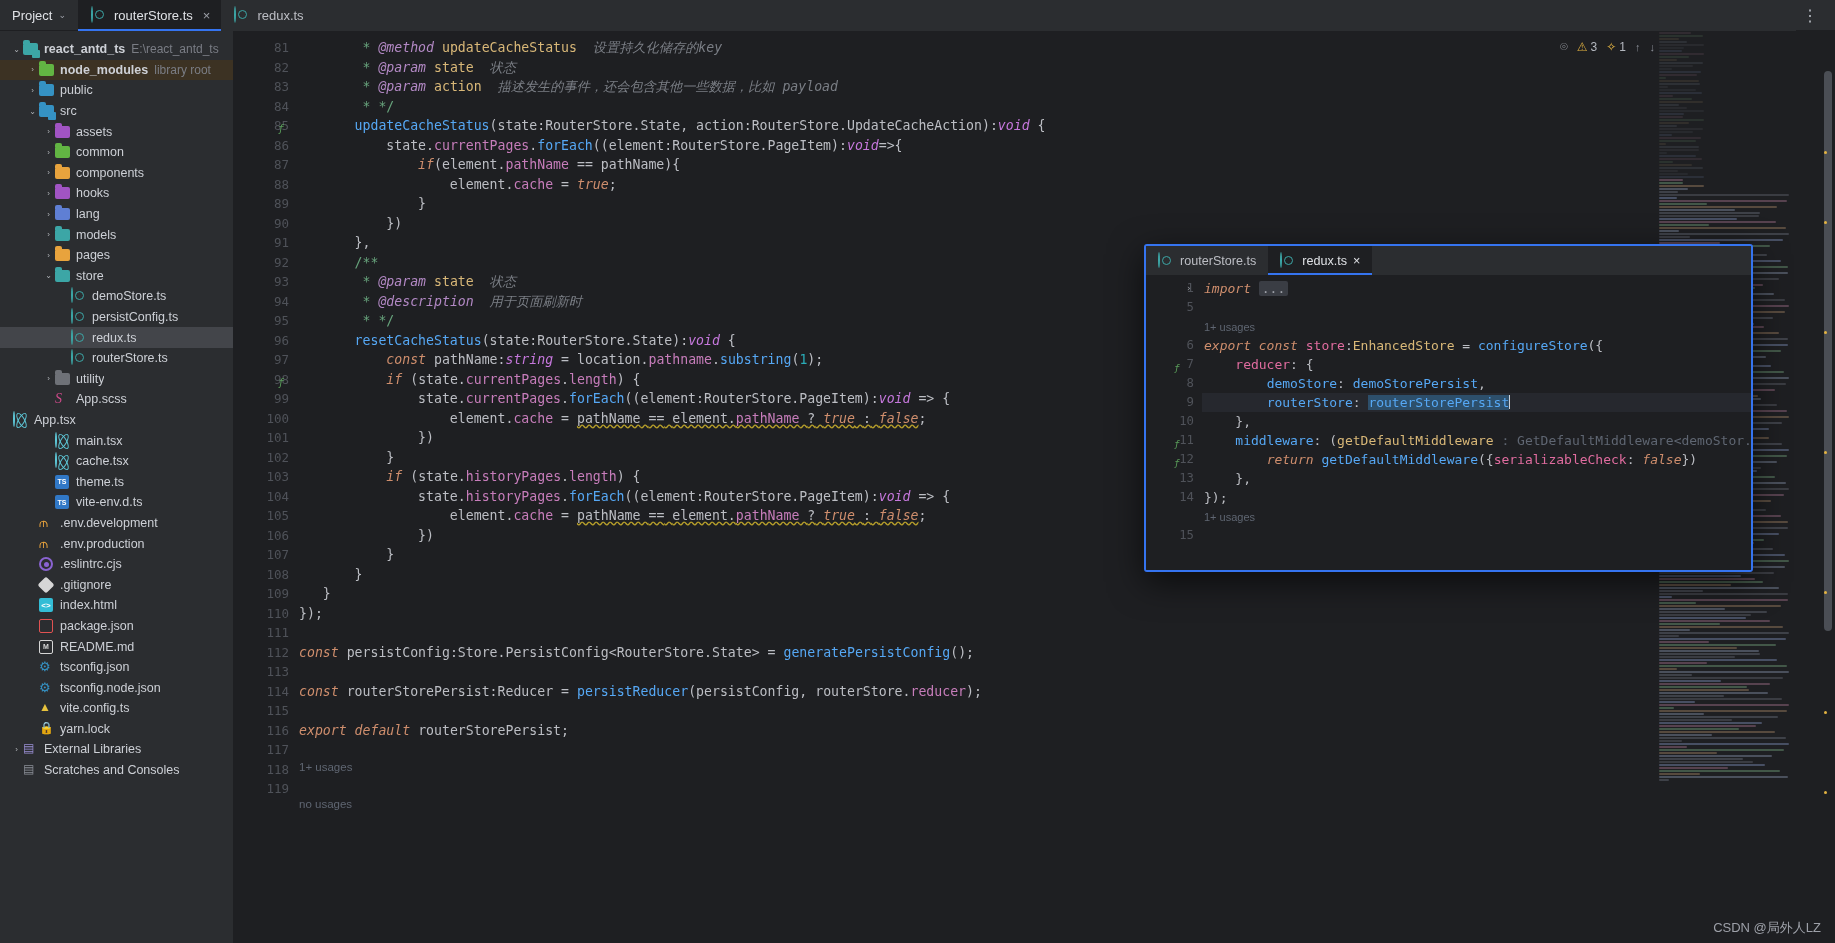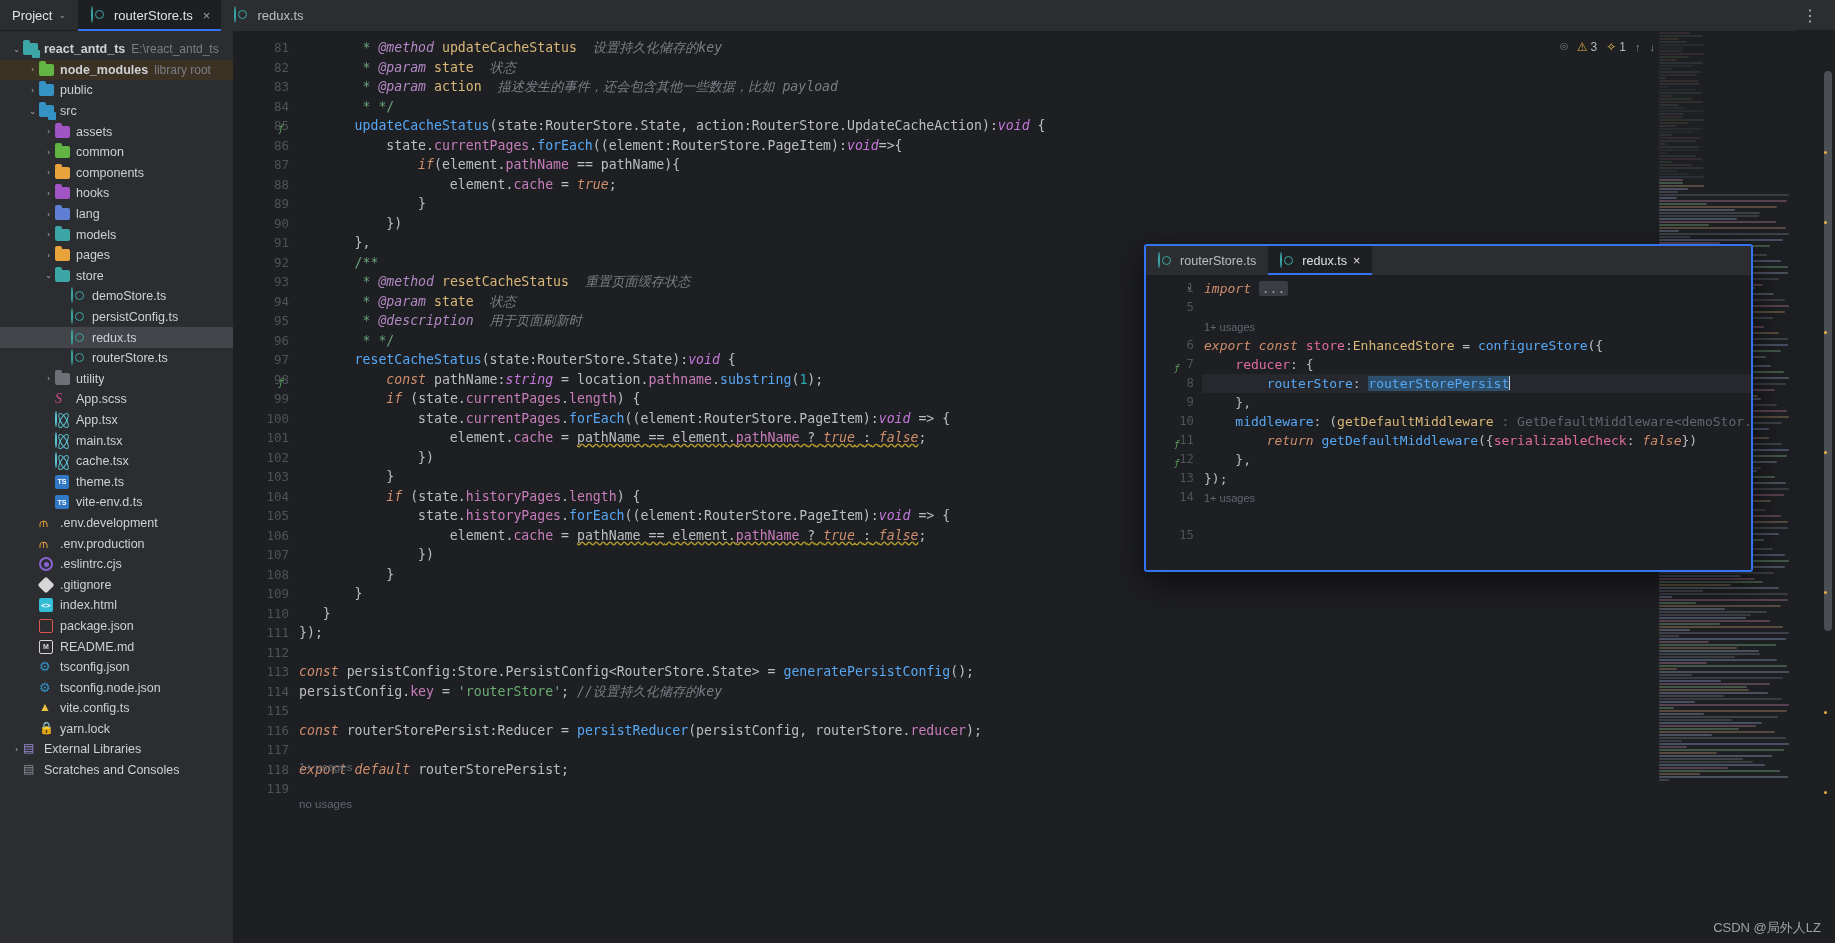--- a/index.html
+++ b/index.html
@@ -338,21 +338,21 @@
           <span class="ficon">
             <span class="fold" style="background:#6e7177;display:block;"></span>
           </span>
           <span class="lbl">utility</span>
         </div>
         <div class="row" style="padding-left: 42px;">
           <span class="arrow none">›</span>
           <span class="ficon"><span style="color:#cf4a8b;font-size:14px;font-style:italic;font-family:'Liberation Serif',serif;">S</span></span>
           <span class="lbl">App.scss</span>
         </div>
-        <div class="row" style="padding-left: 42px;">
+        <div class="row" style="">
           <span class="arrow none">›</span>
           <span class="ficon"><span class="react"></span></span>
           <span class="lbl">App.tsx</span>
         </div>
         <div class="row" style="padding-left: 42px;">
           <span class="arrow none">›</span>
           <span class="ficon"><span class="react"></span></span>
           <span class="lbl">main.tsx</span>
         </div>
         <div class="row" style="padding-left: 42px;">
@@ -499,42 +499,40 @@
           <div class="cl">        <span class="doc">* </span><span class="tag">@param </span><span class="gold">action</span><span class="cmt">  描述发生的事件，还会包含其他一些数据，比如 payload</span></div>
           <div class="cl">        <span class="doc">* */</span></div>
           <div class="cl">       <span class="fn">updateCacheStatus</span><span class="pun">(</span><span class="id">state</span><span class="pun">:</span><span class="id">RouterStore</span><span class="pun">.</span><span class="id">State</span><span class="pun">, </span><span class="id">action</span><span class="pun">:</span><span class="id">RouterStore</span><span class="pun">.</span><span class="id">UpdateCacheAction</span><span class="pun">):</span><span class="viol">void</span><span class="pun"> {</span></div>
           <div class="cl">           <span class="id">state</span><span class="pun">.</span><span class="fld">currentPages</span><span class="pun">.</span><span class="fn">forEach</span><span class="pun">((</span><span class="id">element</span><span class="pun">:</span><span class="id">RouterStore</span><span class="pun">.</span><span class="id">PageItem</span><span class="pun">):</span><span class="viol">void</span><span class="pun">=&gt;{</span></div>
           <div class="cl">               <span class="kw">if</span><span class="pun">(</span><span class="id">element</span><span class="pun">.</span><span class="fld">pathName</span> <span class="pun">==</span> <span class="id">pathName</span><span class="pun">){</span></div>
           <div class="cl">                   <span class="id">element</span><span class="pun">.</span><span class="fld">cache</span> <span class="pun">=</span> <span class="lit">true</span><span class="pun">;</span></div>
           <div class="cl">               <span class="pun">}</span></div>
           <div class="cl">           <span class="pun">})</span></div>
           <div class="cl">       <span class="pun">},</span></div>
           <div class="cl">       <span class="doc">/**</span></div>
-          <div class="cl">        <span class="doc">* </span><span class="tag">@method </span><span class="gold">resetCacheStatus</span><span class="cmt">  重置页面缓存状态</span></div>
           <div class="cl">        <span class="doc">* </span><span class="tag">@param </span><span class="gold">state</span><span class="cmt">  状态</span></div>
           <div class="cl">        <span class="doc">* </span><span class="tag">@description</span><span class="cmt">  用于页面刷新时</span></div>
           <div class="cl">        <span class="doc">* */</span></div>
           <div class="cl">       <span class="fn">resetCacheStatus</span><span class="pun">(</span><span class="id">state</span><span class="pun">:</span><span class="id">RouterStore</span><span class="pun">.</span><span class="id">State</span><span class="pun">):</span><span class="viol">void</span><span class="pun"> {</span></div>
           <div class="cl">           <span class="kw">const</span> <span class="id">pathName</span><span class="pun">:</span><span class="viol">string</span> <span class="pun">=</span> <span class="id">location</span><span class="pun">.</span><span class="fld">pathname</span><span class="pun">.</span><span class="fn">substring</span><span class="pun">(</span><span class="num">1</span><span class="pun">);</span></div>
           <div class="cl">           <span class="kw">if</span> <span class="pun">(</span><span class="id">state</span><span class="pun">.</span><span class="fld">currentPages</span><span class="pun">.</span><span class="fld">length</span><span class="pun">) {</span></div>
           <div class="cl">               <span class="id">state</span><span class="pun">.</span><span class="fld">currentPages</span><span class="pun">.</span><span class="fn">forEach</span><span class="pun">((</span><span class="id">element</span><span class="pun">:</span><span class="id">RouterStore</span><span class="pun">.</span><span class="id">PageItem</span><span class="pun">):</span><span class="viol">void</span> <span class="pun">=&gt; {</span></div>
           <div class="cl">                   <span class="id">element</span><span class="pun">.</span><span class="fld">cache</span> <span class="pun">=</span> <span class="wavy"><span class="id">pathName</span> <span class="pun">==</span> <span class="id">element</span><span class="pun">.</span><span class="fld">pathName</span> <span class="pun">?</span> <span class="lit">true</span> <span class="pun">:</span> <span class="lit">false</span></span><span class="pun">;</span></div>
           <div class="cl">               <span class="pun">})</span></div>
           <div class="cl">           <span class="pun">}</span></div>
           <div class="cl">           <span class="kw">if</span> <span class="pun">(</span><span class="id">state</span><span class="pun">.</span><span class="fld">historyPages</span><span class="pun">.</span><span class="fld">length</span><span class="pun">) {</span></div>
           <div class="cl">               <span class="id">state</span><span class="pun">.</span><span class="fld">historyPages</span><span class="pun">.</span><span class="fn">forEach</span><span class="pun">((</span><span class="id">element</span><span class="pun">:</span><span class="id">RouterStore</span><span class="pun">.</span><span class="id">PageItem</span><span class="pun">):</span><span class="viol">void</span> <span class="pun">=&gt; {</span></div>
           <div class="cl">                   <span class="id">element</span><span class="pun">.</span><span class="fld">cache</span> <span class="pun">=</span> <span class="wavy"><span class="id">pathName</span> <span class="pun">==</span> <span class="id">element</span><span class="pun">.</span><span class="fld">pathName</span> <span class="pun">?</span> <span class="lit">true</span> <span class="pun">:</span> <span class="lit">false</span></span><span class="pun">;</span></div>
           <div class="cl">               <span class="pun">})</span></div>
           <div class="cl">           <span class="pun">}</span></div>
           <div class="cl">       <span class="pun">}</span></div>
           <div class="cl">   <span class="pun">}</span></div>
           <div class="cl"><span class="pun">});</span></div>
           <div class="cl">&nbsp;</div>
           <div class="cl"><span class="kw">const</span> <span class="id">persistConfig</span><span class="pun">:</span><span class="id">Store</span><span class="pun">.</span><span class="id">PersistConfig</span><span class="pun">&lt;</span><span class="id">RouterStore</span><span class="pun">.</span><span class="id">State</span><span class="pun">&gt;</span> <span class="pun">=</span> <span class="fn">generatePersistConfig</span><span class="pun">();</span></div>
-          <div class="cl"><span class="id">persistConfig</span><span class="pun">.</span><span class="fld">key</span> <span class="pun">=</span> <span class="str">'routerStore'</span><span class="pun">;</span> <span class="cmt">//设置持久化储存的key</span></div>
           <div class="cl">&nbsp;</div>
           <div class="cl"><span class="kw">const</span> <span class="id">routerStorePersist</span><span class="pun">:</span><span class="id">Reducer</span> <span class="pun">=</span> <span class="fn">persistReducer</span><span class="pun">(</span><span class="id">persistConfig</span><span class="pun">, </span><span class="id">routerStore</span><span class="pun">.</span><span class="fld">reducer</span><span class="pun">);</span></div>
           <div class="cl">&nbsp;</div>
           <div class="cl"><span class="kw">export</span> <span class="kw">default</span> <span class="id">routerStorePersist</span><span class="pun">;</span></div>
           <div class="hint" style="position: absolute; left: 4px; top: 767px;">no usages</div>
           <div class="hint" style="position: absolute; left: 4px; top: 730px;">1+ usages</div>
         </div>
 
       <div class="inspect">
         <span class="eyeicon">⌾</span>
@@ -841,20 +839,21 @@
               <div class="pln">14</div>
               <div class="pln"></div>
               <div class="pln">15</div>
             </div>
           <div class="pcode" id="pcode">
               <div class="pcl"><span class="kw">import</span> <span class="fold-ellipsis">...</span></div>
               <div class="pcl">&nbsp;</div>
               <div class="pcl"><span class="phint">1+ usages</span></div>
               <div class="pcl"><span class="kw">export</span> <span class="kw">const</span> <span class="pink">store</span><span class="pun">:</span><span class="gold">EnhancedStore</span> <span class="pun">=</span> <span class="fn">configureStore</span><span class="pun">({</span></div>
               <div class="pcl">    <span class="pink">reducer</span><span class="pun">: {</span></div>
+              <div class="pcl">        <span class="blue">demoStore</span><span class="pun">: </span><span class="blue">demoStorePersist</span><span class="pun">,</span></div>
               <div class="pcl curline">        <span class="blue">routerStore</span><span class="pun">: </span><span class="selhl"><span class="blue">routerStorePersist</span></span><span class="caret"></span></div>
               <div class="pcl">    <span class="pun">},</span></div>
               <div class="pcl">    <span class="blue">middleware</span><span class="pun">: (</span><span class="gold">getDefaultMiddleware</span> <span class="ghost">: GetDefaultMiddleware&lt;demoStor...</span> </div>
               <div class="pcl">        <span class="kw">return</span> <span class="fn">getDefaultMiddleware</span><span class="pun">({</span><span class="pink">serializableCheck</span><span class="pun">: </span><span class="lit">false</span><span class="pun">})</span></div>
               <div class="pcl">    <span class="pun">},</span></div>
               <div class="pcl"><span class="pun">});</span></div>
               <div class="pcl"><span class="phint">1+ usages</span></div>
             </div>
         </div>
       </div>

